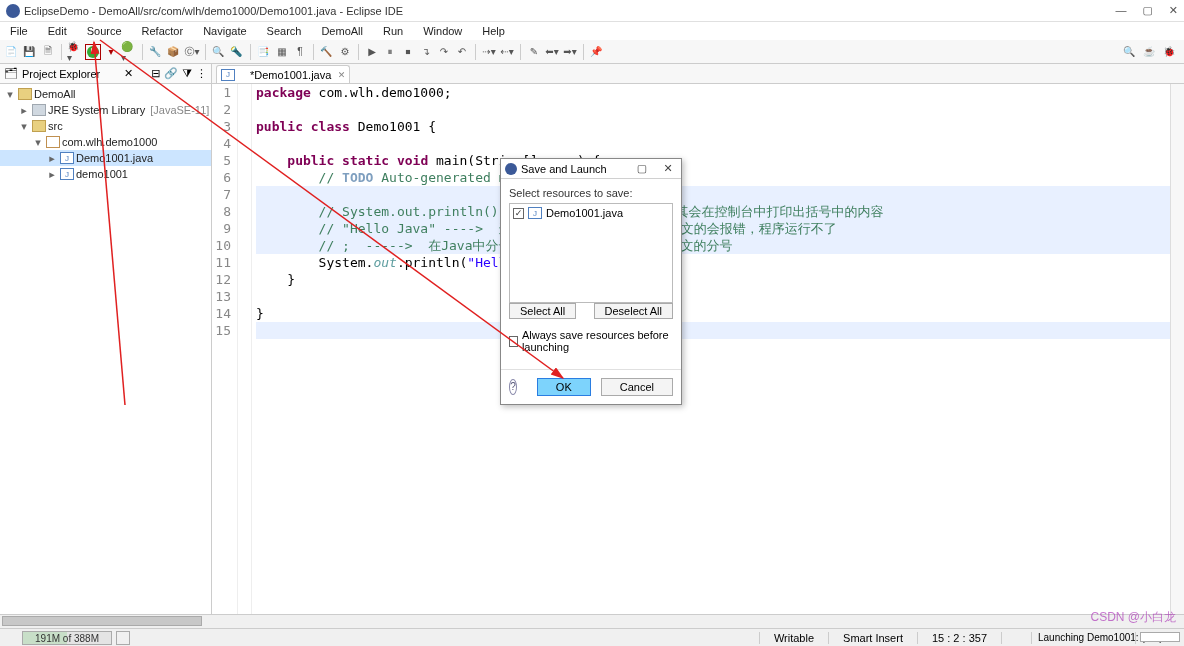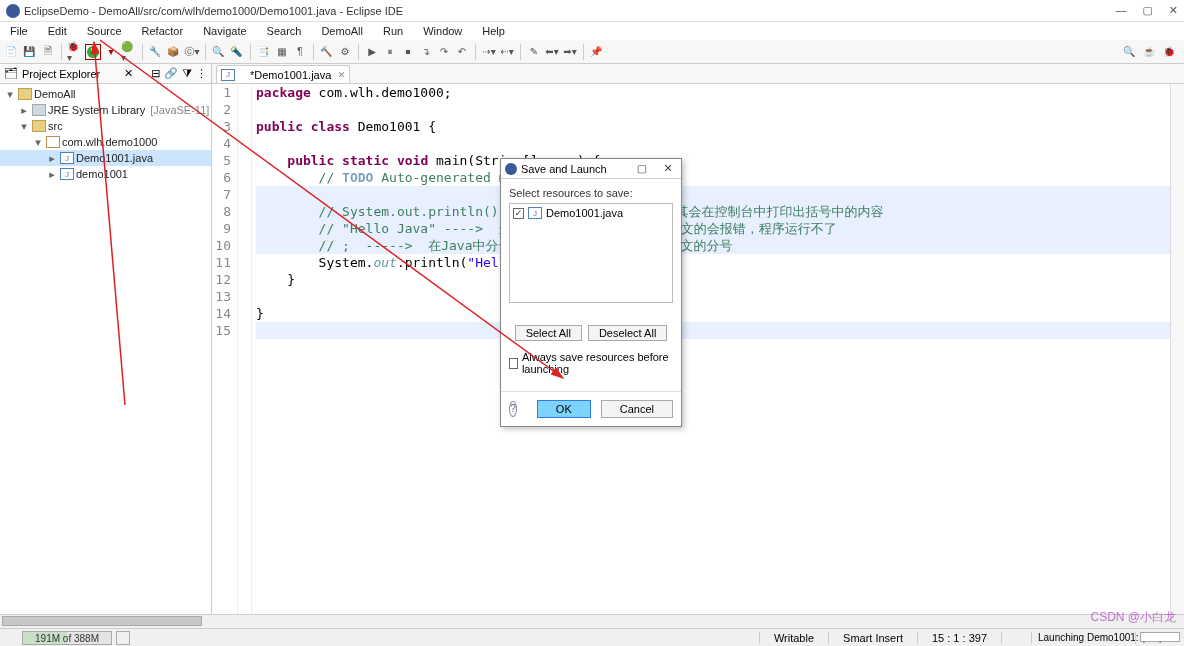--- a/index.html
+++ b/index.html
@@ -63,21 +63,21 @@
 .dialog { position: absolute; left: 500px; top: 158px; width: 182px; background: #fff; border: 1px solid #888; box-shadow: 2px 2px 6px rgba(0,0,0,0.25); }
 .dlg-title { height: 20px; background: #fff; display: flex; align-items: center; border-bottom: 1px solid #d0d0d0; padding-left: 4px; }
 .dlg-title .di { width: 12px; height: 12px; background: #3b5998; border-radius: 50%; margin-right: 4px; }
 .dlg-title .dt { flex: 1; font-size: 11px; }
 .dlg-title .wb { width: 26px; text-align: center; font-size: 11px; color: #444; }
 .dlg-body { padding: 8px; font-size: 11px; }
 .dlg-lbl { margin-bottom: 4px; color: #333; }
 .dlg-list { border: 1px solid #bbb; height: 100px; padding: 3px; }
 .dlg-list-row { display: flex; align-items: center; gap: 4px; }
 .cb { width: 11px; height: 11px; border: 1px solid #666; display: inline-flex; align-items: center; justify-content: center; font-size: 9px; color: #333; }
-.dlg-btns { display: flex; justify-content: center; gap: 6px; margin-top: 22px; }
+.dlg-btns { display: flex; justify-content: space-between; gap: 6px; margin-top: 0; }
 .dlg-btns button { font-size: 11px; padding: 1px 10px; border: 1px solid #aaa; background: #f4f4f4; }
 .dlg-chk { margin-top: 10px; display: flex; align-items: center; gap: 4px; }
 .dlg-foot { display: flex; align-items: center; padding: 8px; gap: 10px; border-top: 1px solid #e0e0e0; margin-top: 8px; }
 .dlg-foot .help { width: 16px; height: 16px; border: 1px solid #88a; border-radius: 50%; color: #557; text-align: center; line-height: 14px; font-size: 10px; }
 .dlg-foot .sp { flex: 1; }
 .dlg-foot button { font-size: 11px; padding: 2px 18px; border: 1px solid #aaa; background: #f4f4f4; }
 .dlg-foot button.primary { border: 1px solid #2a7de1; background: #7dd3fc; }
 .arrows { position: absolute; left: 0; top: 0; pointer-events: none; }
 .watermark { position: absolute; right: 8px; bottom: 20px; color: #a21caf; font-size: 12px; opacity: .6; }
 </style>
@@ -257,21 +257,21 @@
 <div class="scrollh">
   <div class="thumb"></div>
 </div>
 
 <div class="statusbar">
   <div class="mem">191M of 388M</div>
   <div class="trash"></div>
   <div class="sb-right">
     <div class="sb-cell">Writable</div>
     <div class="sb-cell">Smart Insert</div>
-    <div class="sb-cell">15 : 1 : 397</div>
+    <div class="sb-cell">15 : 2 : 357</div>
     <div class="sb-cell" style="width:30px"></div>
     <div class="sb-prog">
       <span style="font-size:10px;white-space:nowrap;">Launching Demo1001: (0%)</span>
     </div>
     <div class="sb-cell" style="padding:0 4px">
         <div class="pbar" style="width:40px;"></div>
       </div>
   </div>
 </div>
 

